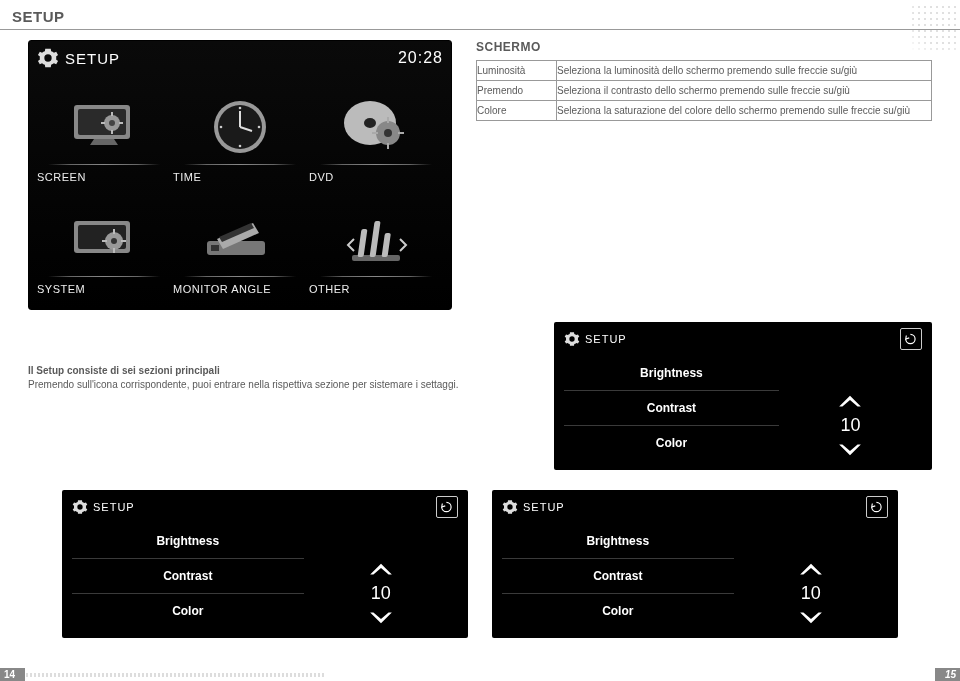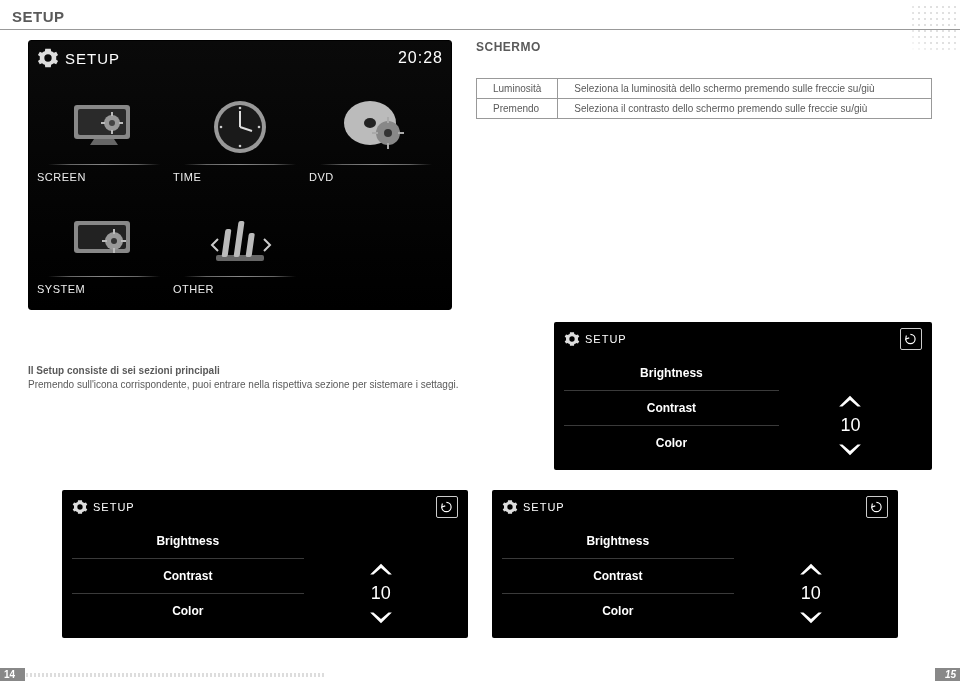--- a/index.html
+++ b/index.html
@@ -73,25 +73,25 @@
     position:absolute;
     left:8%; right:8%;
     bottom:4px;
     height:1px;
     background: linear-gradient(90deg, transparent, #666 20%, #888 50%, #666 80%, transparent);
   }
   .tile .lbl { font-size: 11px; letter-spacing: .5px; color:#eee; margin-top:2px; }
 
   
   .schermo { flex: 1; }
-  .schermo h3 { font-size: 12px; font-weight: bold; color:#5a5a5a; margin-bottom: 24px; letter-spacing:.5px;}
+  .schermo h3 { font-size: 12px; font-weight: bold; color:#5a5a5a; margin-bottom: 6px; letter-spacing:.5px;}
   .stable { border-collapse: collapse; width: 100%; }
   .stable td {
     border: 1px solid #999;
-    padding: 4px 16px;
+    padding: 4px 0;
     font-size: 10px;
     color:#5a5a5a;
   }
   .stable td:first-child { width: 80px; }
 
   .midrow { display:flex; gap:24px; align-items:flex-start; margin-top: 12px; }
   .caption { flex:1; font-size:10px; color:#5a5a5a; line-height:1.35; padding-top:42px; }
   .caption b { font-weight:bold; }
 
   
@@ -250,20 +250,31 @@
               <g transform="translate(48,30)" fill="#bbb">
                 <circle r="9" fill="#999"></circle>
                   <circle r="3" fill="#333"></circle>
                 <path d="M-1 -12h2v5h-2zM-1 7h2v5h-2zM-12 -1h5v2h-5zM7 -1h5v2h-5z"></path>
               </g>
             </svg>
           </div>
           <div class="lbl">SYSTEM</div>
         </div>
 
+        <div class="tile">
+          <div class="iconwrap">
+            <svg class="tileicon" width="86" height="58" viewBox="0 0 86 58">
+              <rect x="10" y="30" width="58" height="14" rx="3" fill="#777"></rect>
+              <rect x="14" y="34" width="8" height="6" fill="#333"></rect>
+              <path d="M20 28 l36 -16 l6 10 l-36 16 z" fill="#aaa"></path>
+              <path d="M22 26 l32 -14 l3 5 l-32 14 z" fill="#333"></path>
+            </svg>
+          </div>
+          <div class="lbl">MONITOR ANGLE</div>
+        </div>
 
         <div class="tile">
           <div class="iconwrap">
             <svg class="tileicon" width="72" height="58" viewBox="0 0 72 58">
               <rect x="12" y="44" width="48" height="6" rx="2" fill="#666"></rect>
               <g fill="#bbb" transform="skewX(-8)">
                 <rect x="24" y="18" width="6" height="28" rx="2"></rect>
                 <rect x="36" y="10" width="6" height="36" rx="2"></rect>
                 <rect x="48" y="22" width="6" height="24" rx="2"></rect>
               </g>
@@ -281,20 +292,24 @@
       <table class="stable">
         <tbody>
             <tr>
           <td>Luminosità</td>
           <td>Seleziona la luminosità dello schermo premendo sulle freccie su/giù</td>
         </tr>
         <tr>
           <td>Premendo</td>
           <td>Seleziona il contrasto dello schermo  premendo sulle freccie su/giù</td>
         </tr>
+        <tr>
+          <td>Colore</td>
+          <td>Seleziona la saturazione del colore dello schermo  premendo sulle freccie su/giù</td>
+        </tr>
       </tbody>
         </table>
     </div>
   </div>
 
   <div class="midrow">
     <div class="caption">
       <b>Il Setup consiste di sei sezioni principali</b><br>
       <span>Premendo sull'icona corrispondente, puoi entrare nella rispettiva sezione per sistemare i settaggi.</span>
     </div>

